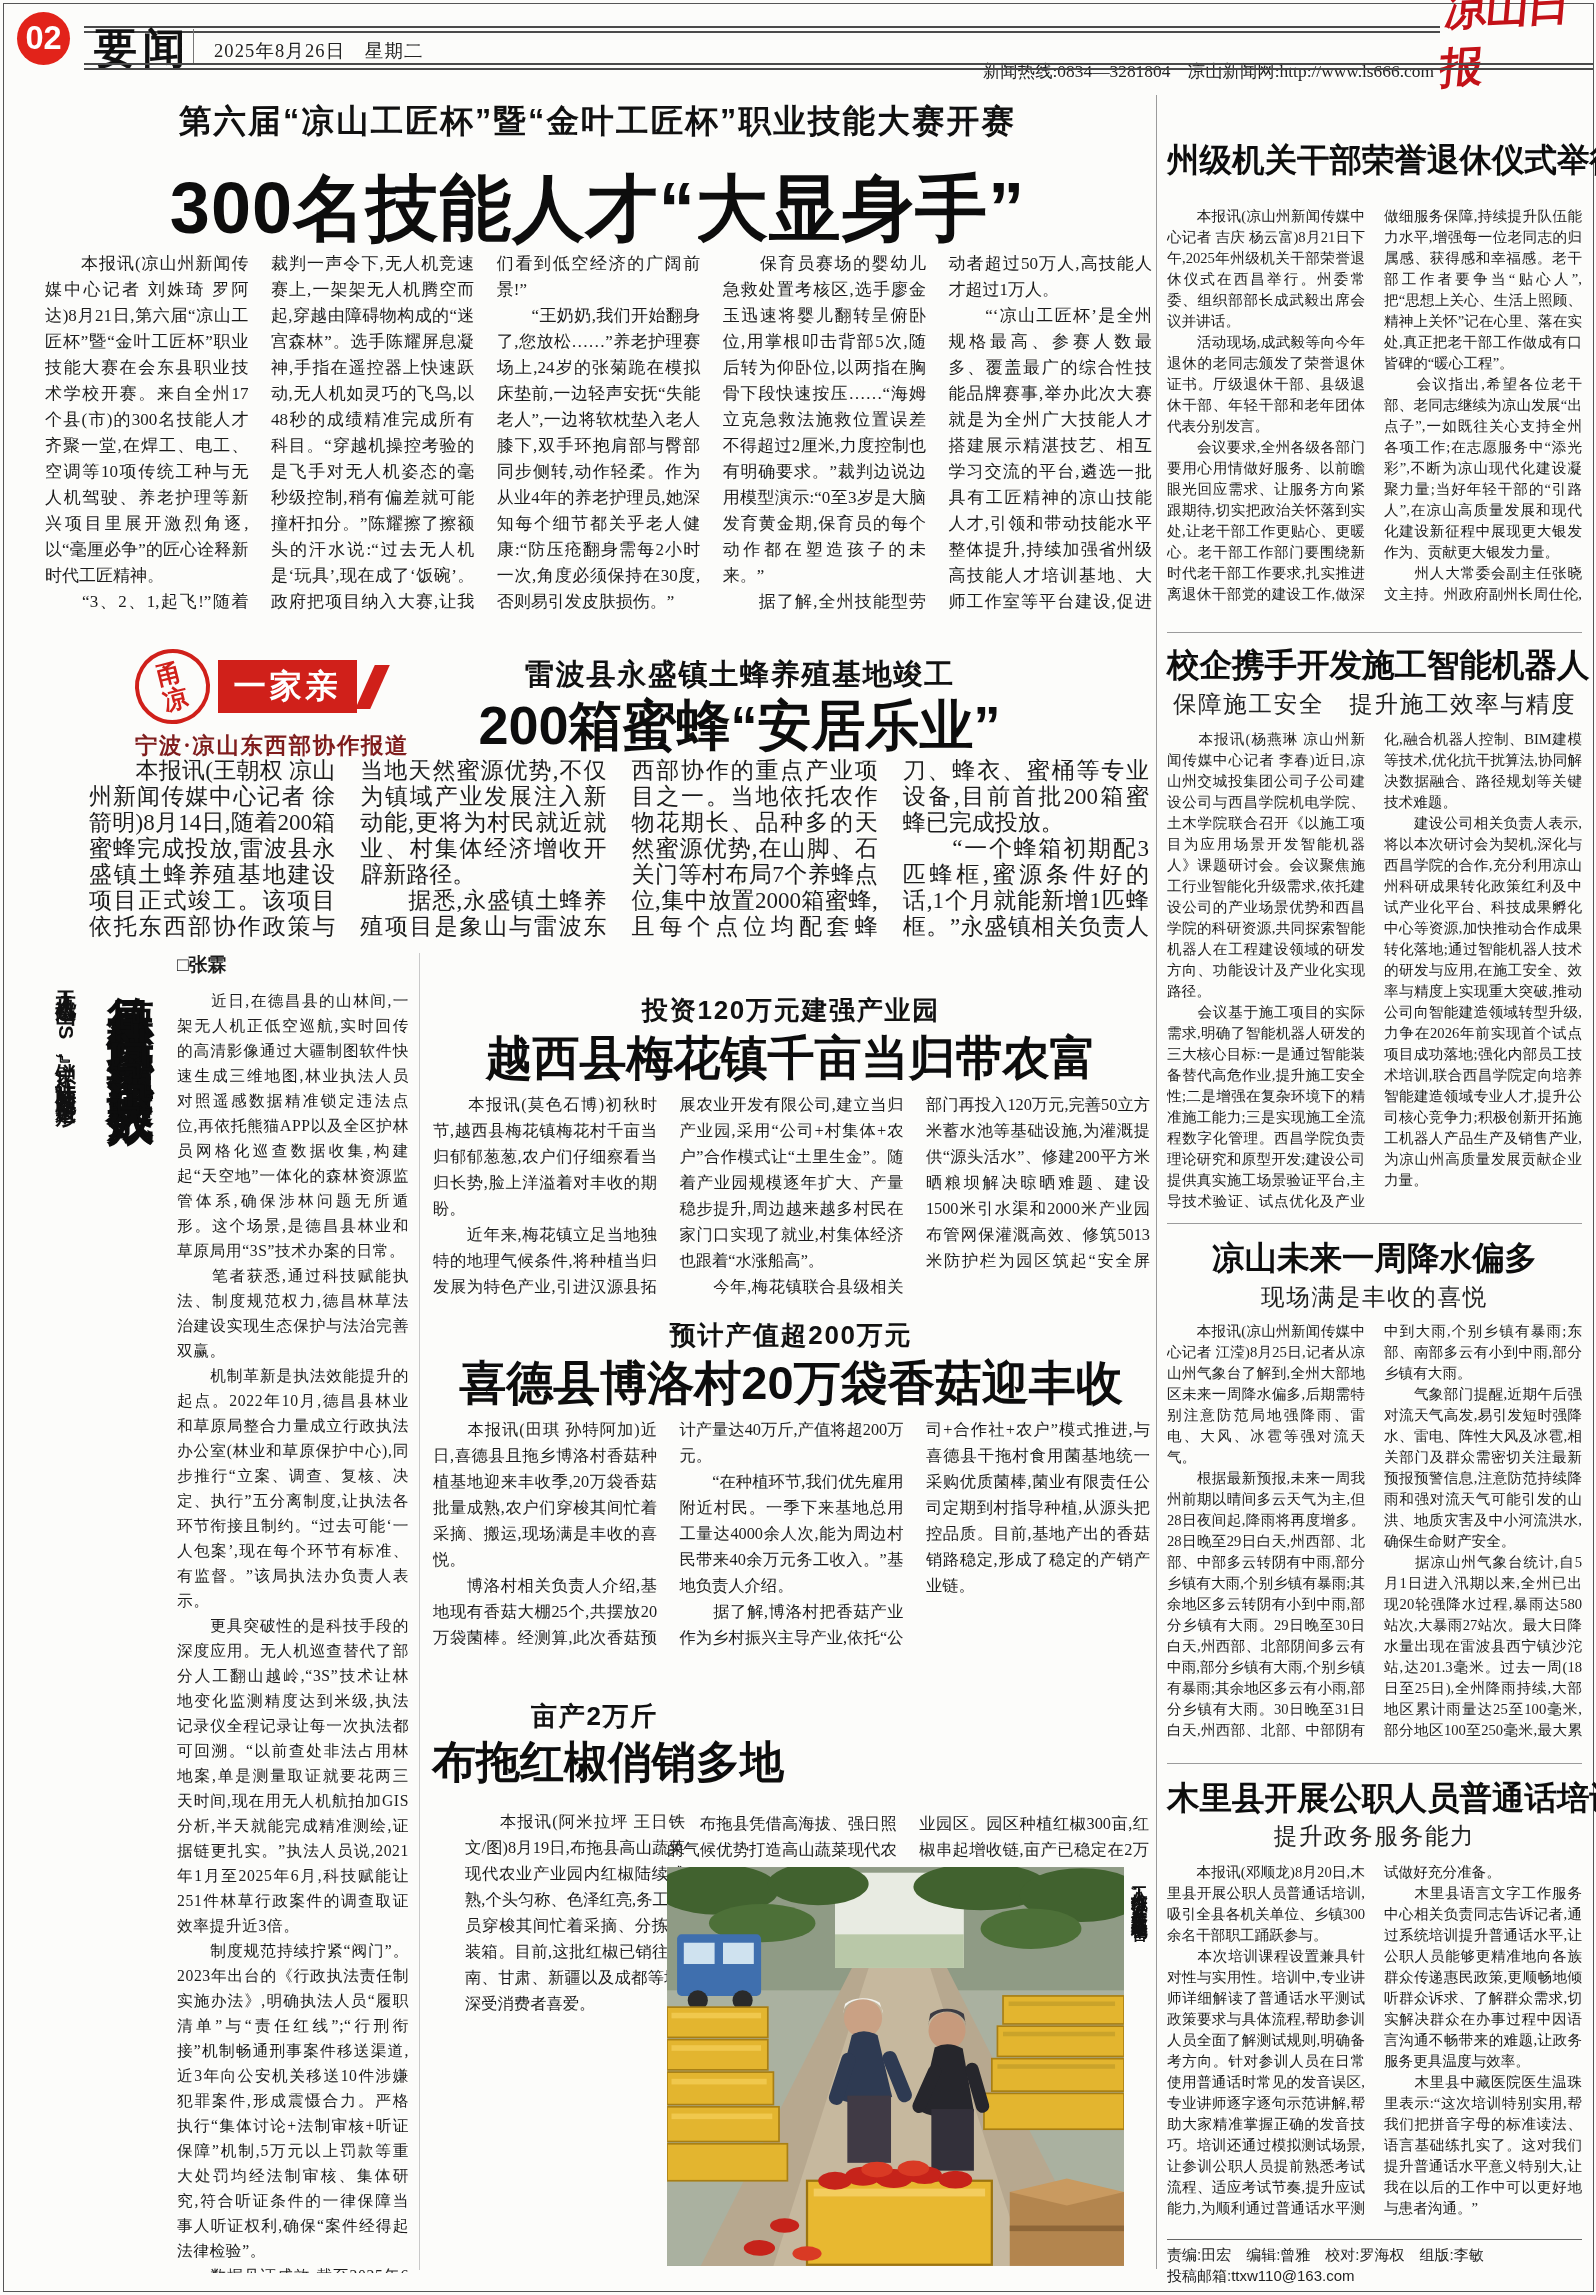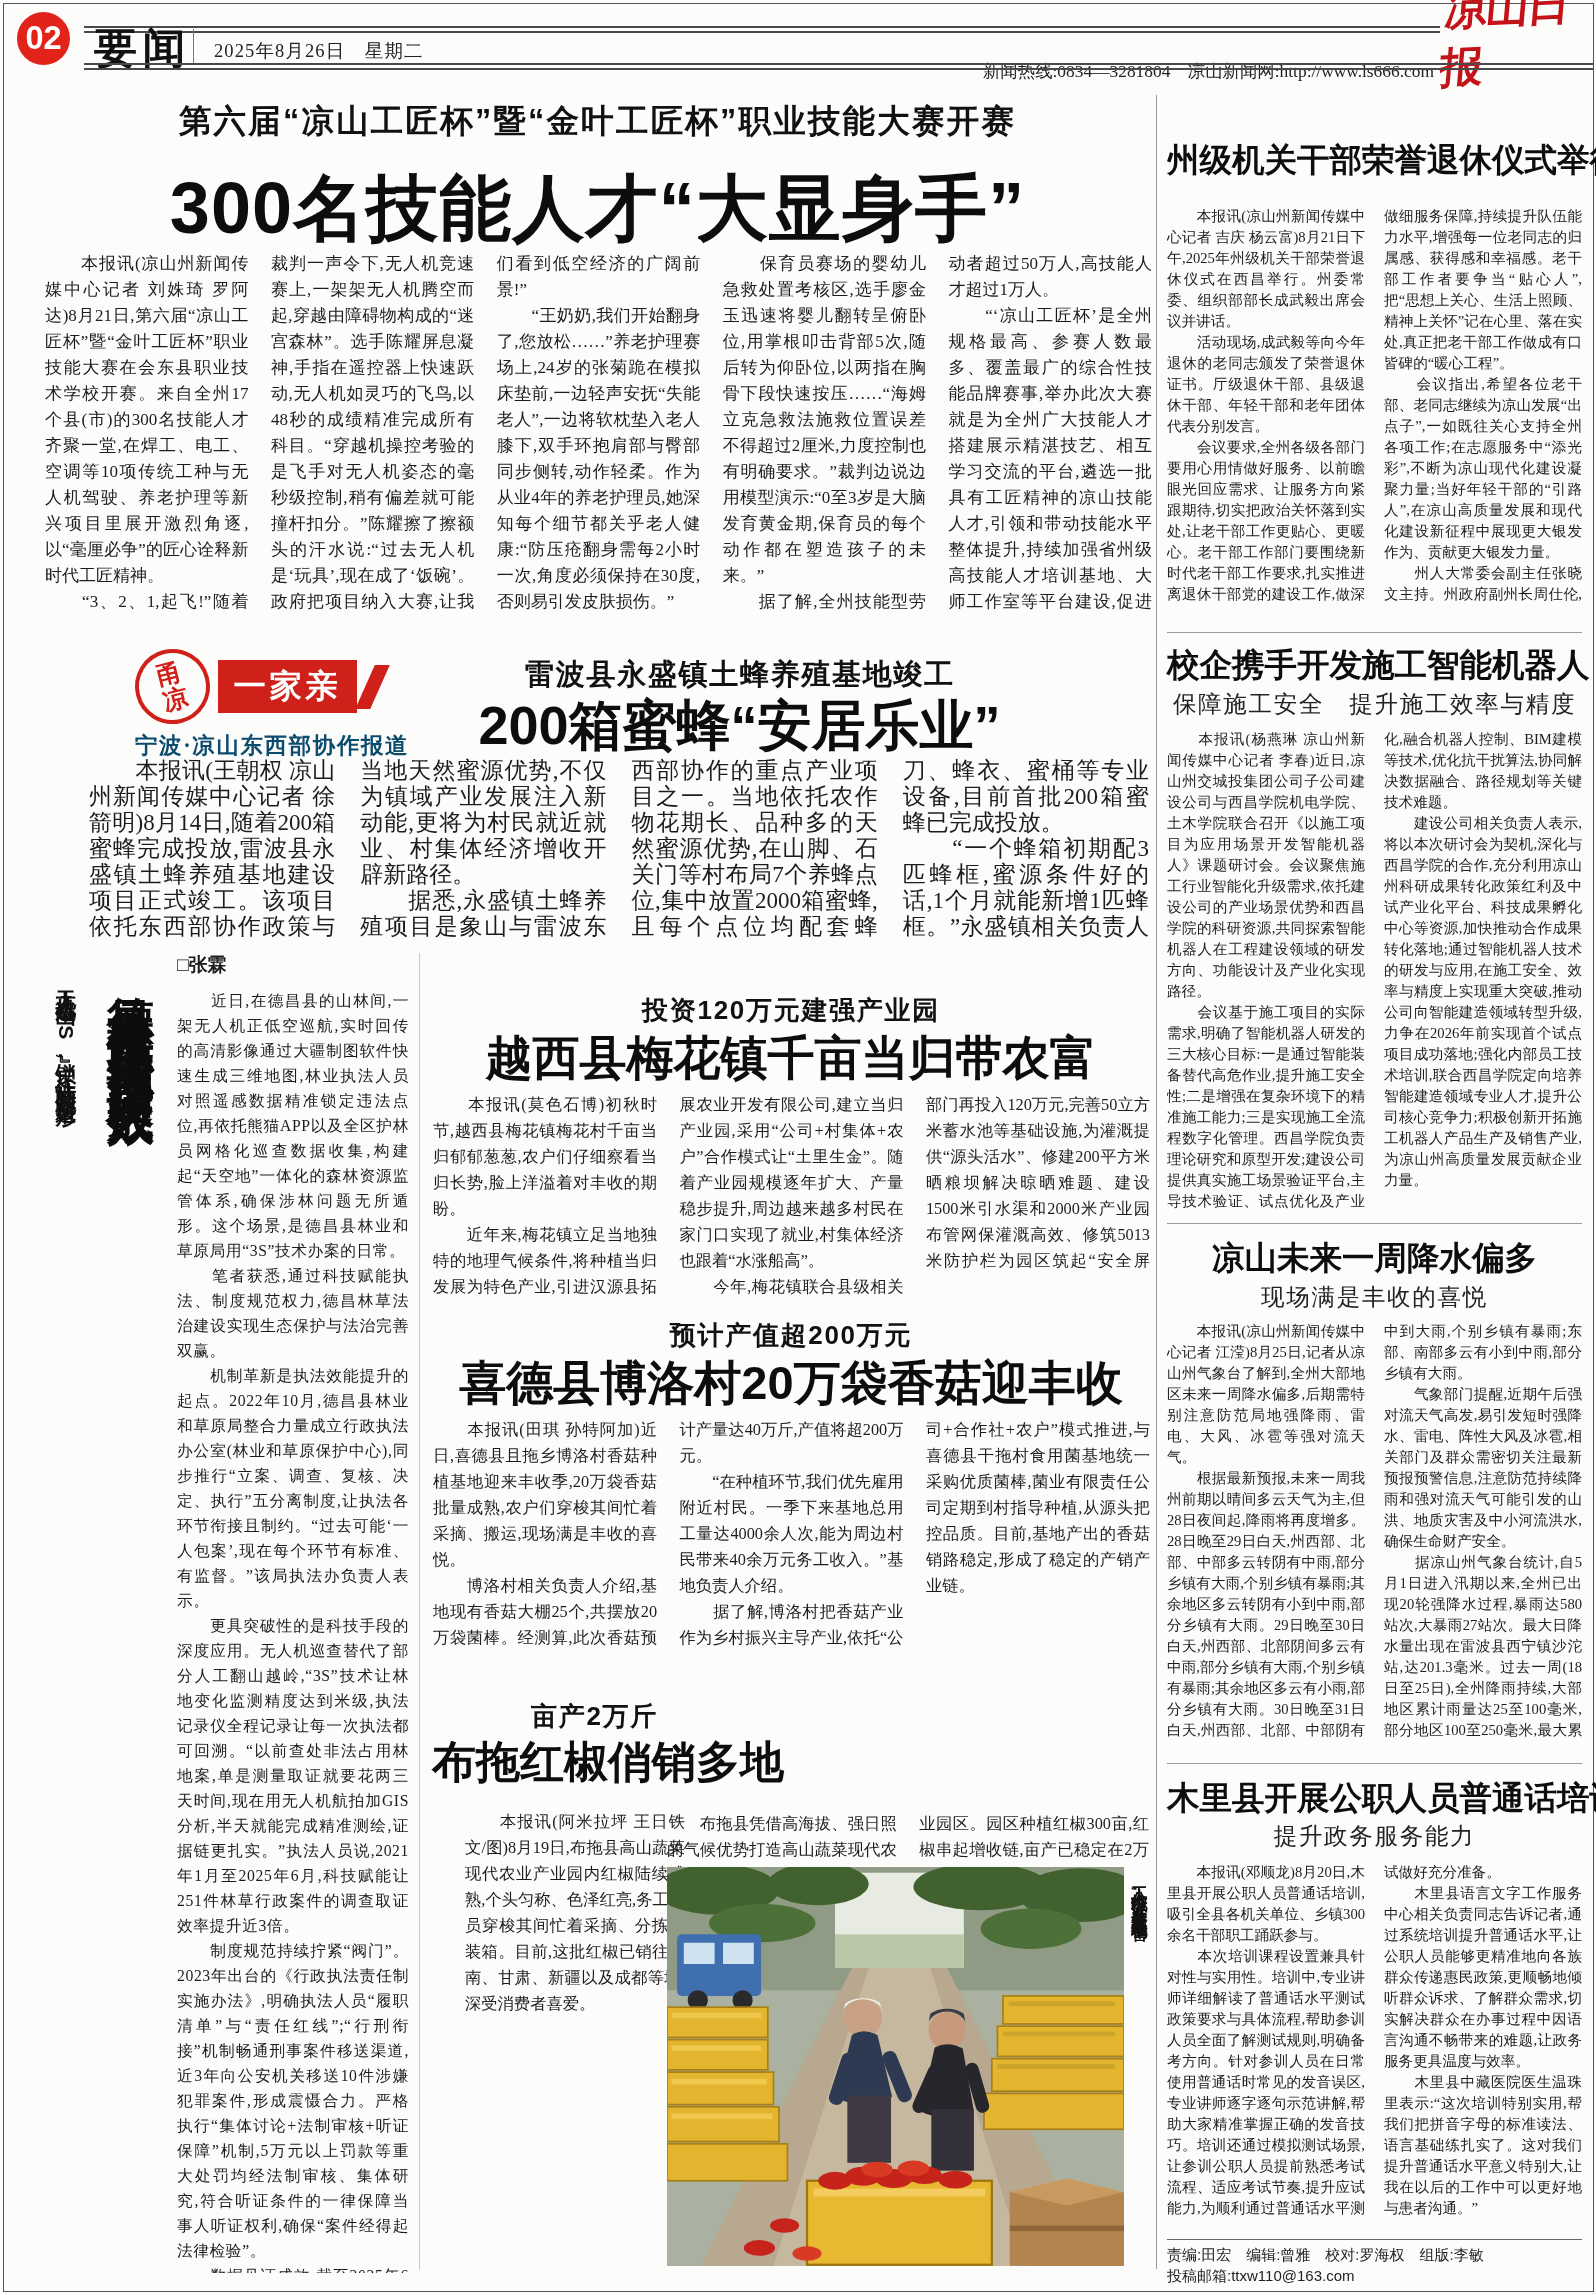--- a/index.html
+++ b/index.html
@@ -33,21 +33,21 @@
              font-size:17px;line-height:26px;}
   
   .bee-logo{left:135px;top:649px;width:314px;height:95px;}
   .bee-logo-row{display:flex;align-items:center;gap:7.8px;}
   .bee-seal{width:67px;height:67px;border:4.5px solid #d0201a;border-radius:50%;display:flex;flex-direction:column;
             align-items:center;justify-content:center;transform:rotate(-14deg);color:#d0201a;
             font-weight:900;font-size:25px;line-height:26px;font-family:"Liberation Serif",serif;}
   .bee-box{background:#d0201a;color:#fff;font-family:"Liberation Sans",sans-serif;font-weight:900;
            font-size:32.5px;padding:4.5px 15.7px;letter-spacing:3.4px;text-align:right;}
   .bee-slash{width:14.6px;height:44px;background:#d0201a;transform:skewX(-24deg);}
-  .bee-sub{margin-top:5.6px;font-size:22.4px;font-weight:700;letter-spacing:1.7px;color:#0c4a6e;}
+  .bee-sub{margin-top:5.6px;font-size:22.4px;font-weight:700;letter-spacing:1.7px;color:#7f1d1d;}
   .bee-kicker{left:460px;top:655px;width:560px;font-size:29px;letter-spacing:1.7px;}
   .bee-headline{left:381px;top:690px;width:717px;font-size:54px;}
   .bee-body{left:89px;top:758px;width:1060px;height:191px;column-count:4;column-gap:25px;
             font-size:23px;line-height:26px;}
   
   .art-dechang{left:44px;top:950px;width:365px;height:1323px;overflow:hidden;}
   .dc-float{float:left;width:133px;height:1283px;}
   .dc-kicker{left:7.8px;top:23.5px;height:639px;writing-mode:vertical-rl;font-size:21px;font-weight:700;
              font-family:"Liberation Sans",sans-serif;letter-spacing:3.4px;color:#111;}
   .dc-headline{left:56px;top:9px;height:1289px;writing-mode:vertical-rl;font-size:47px;font-weight:900;

